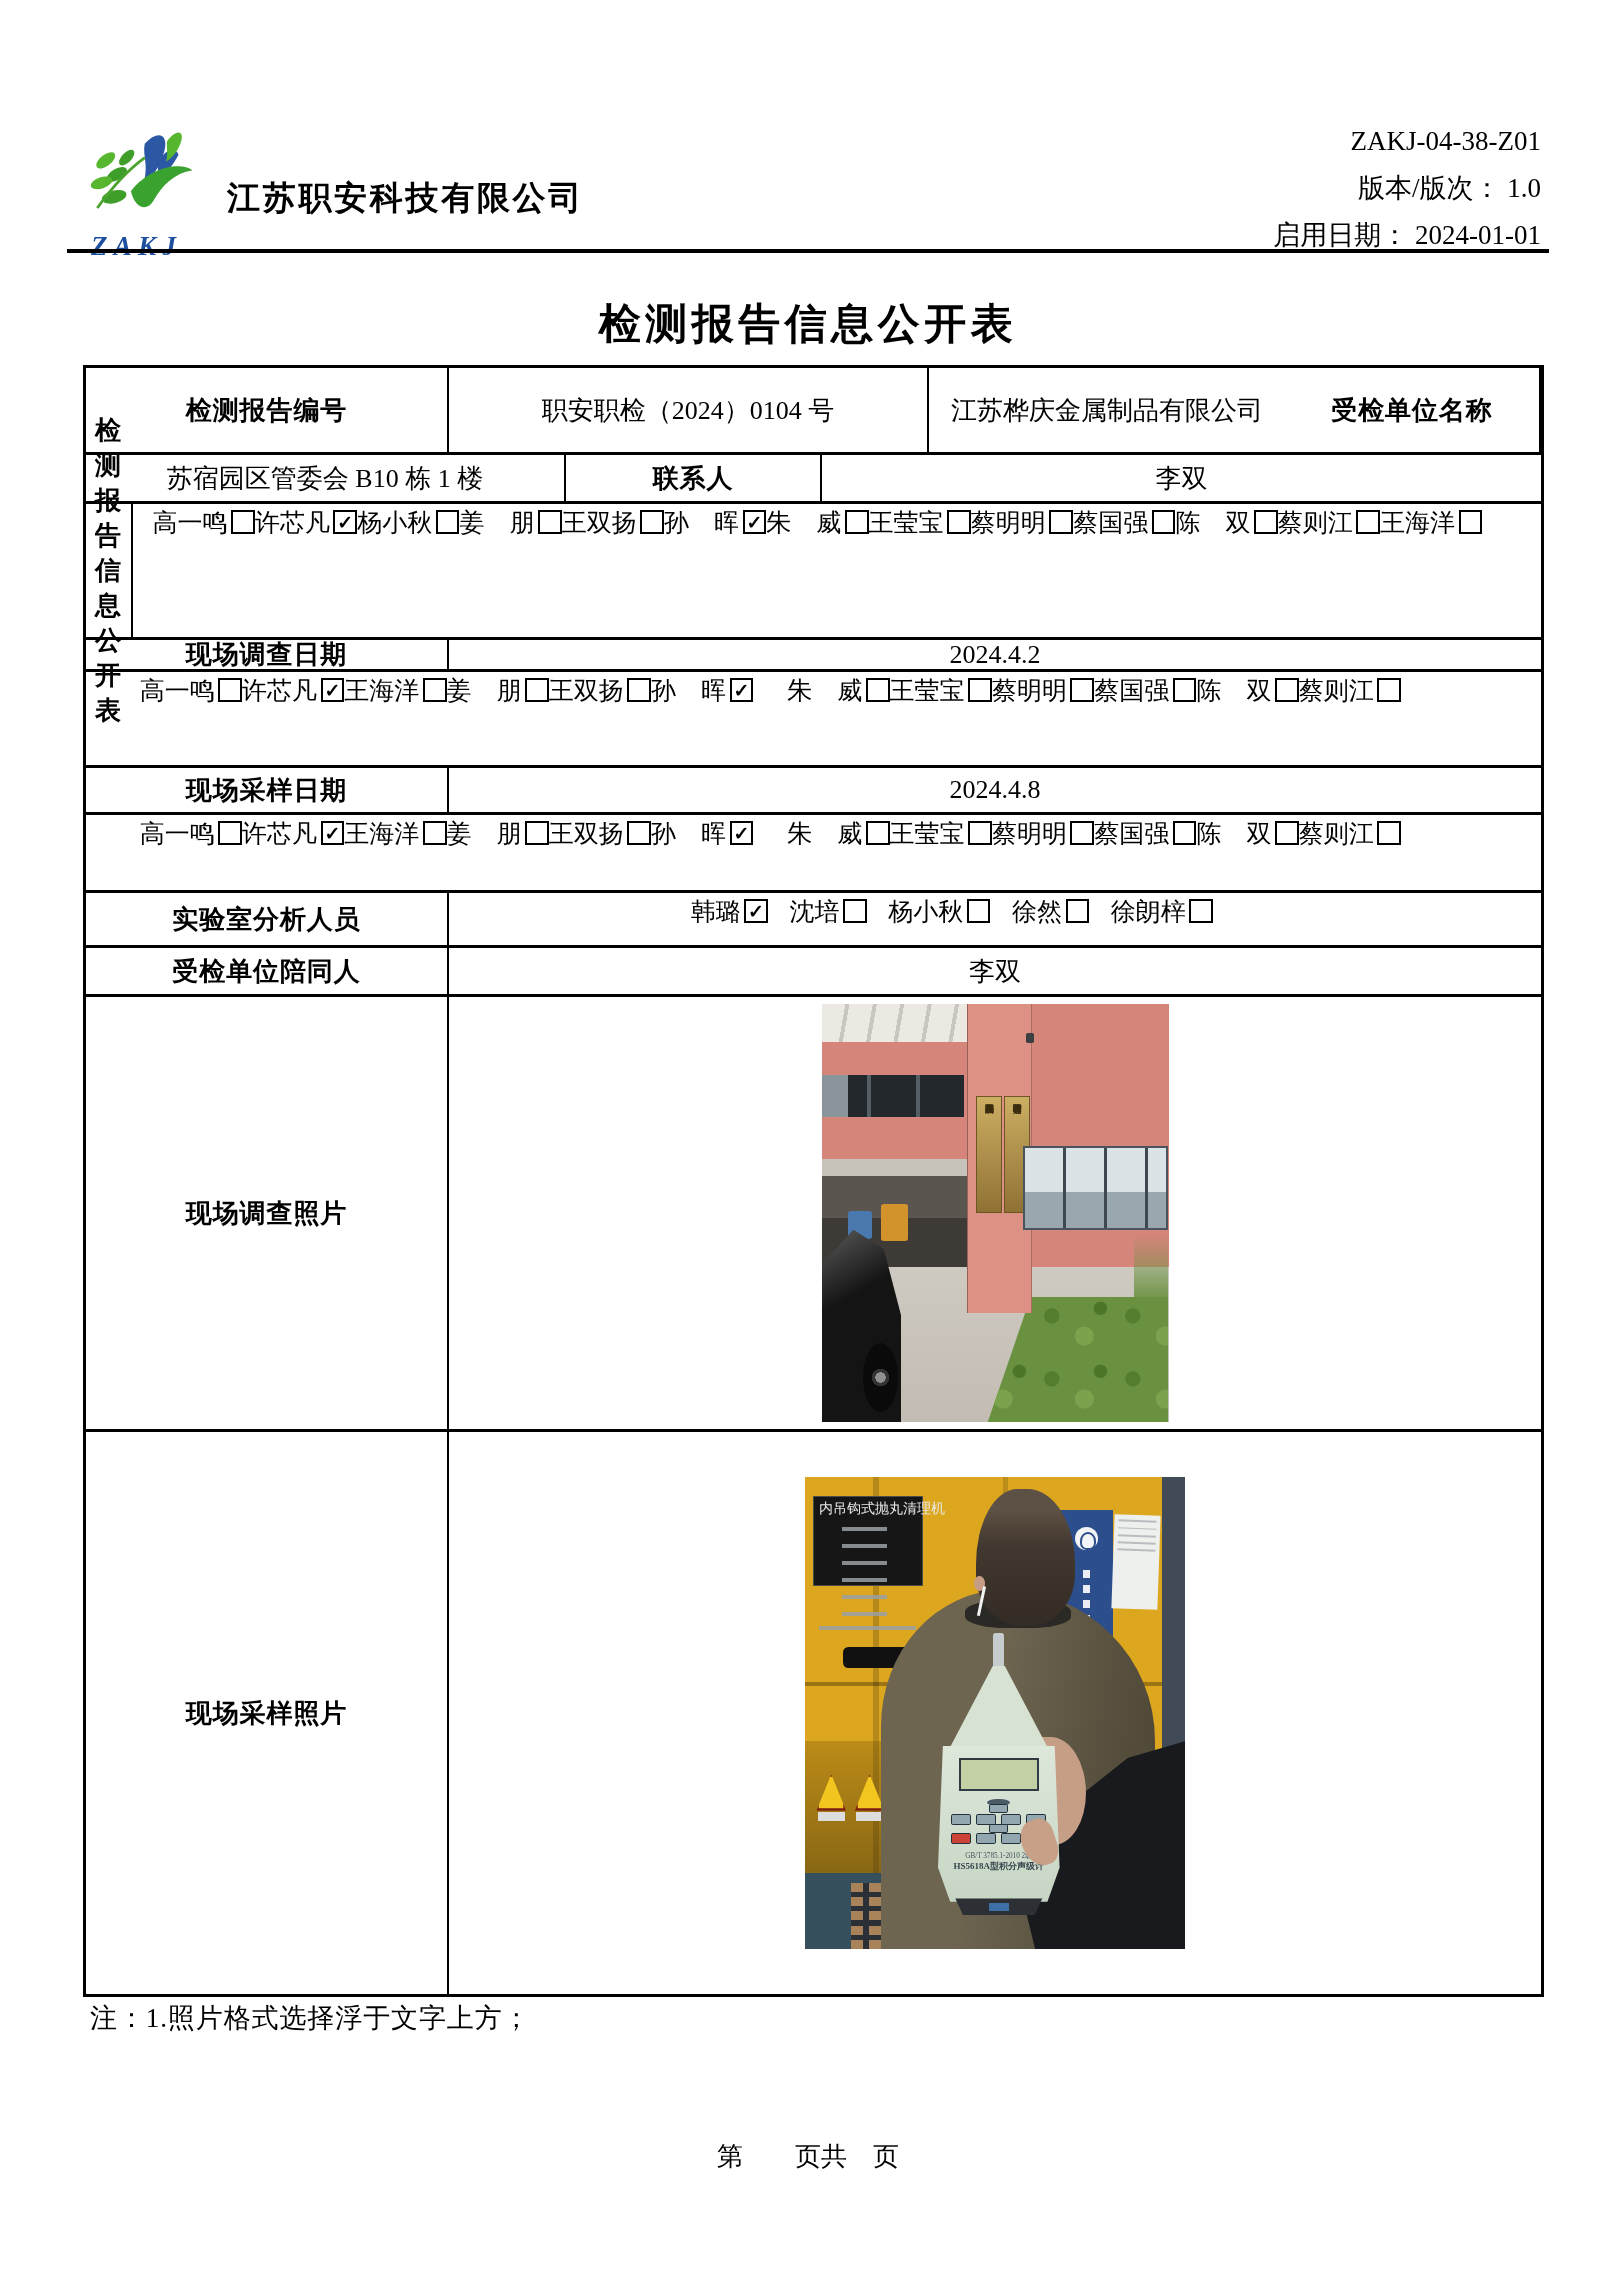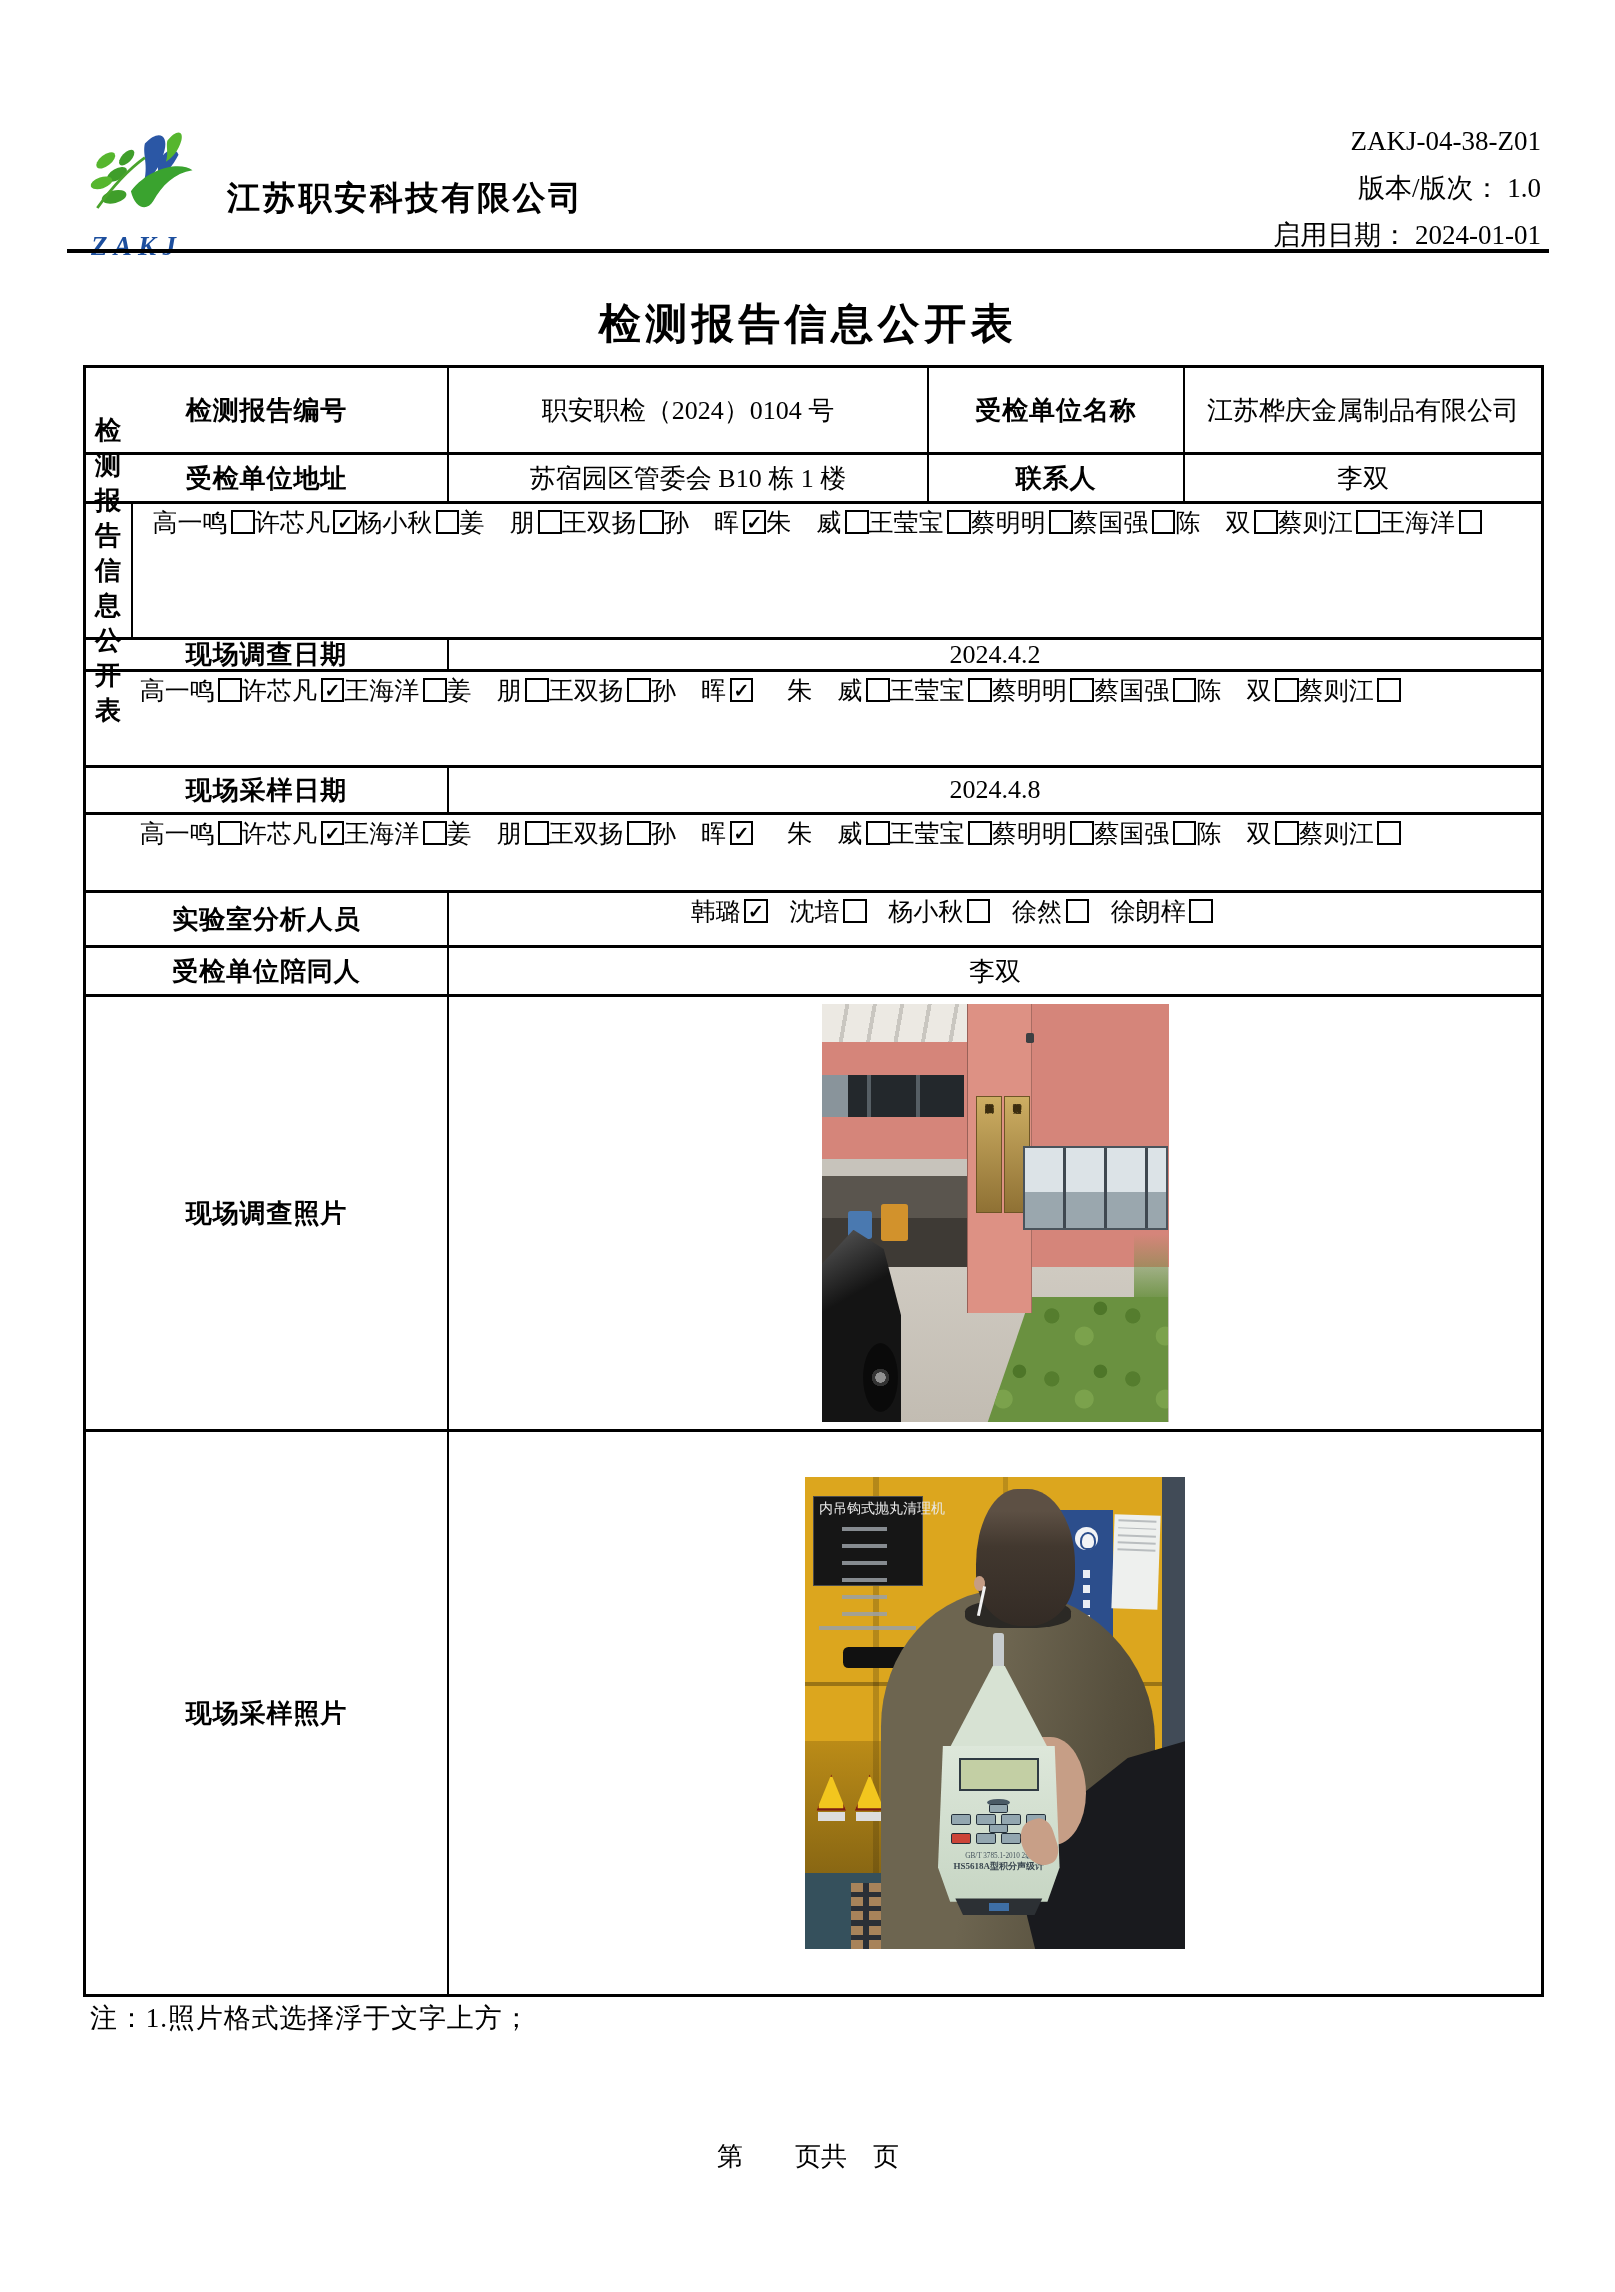--- a/index.html
+++ b/index.html
@@ -199,26 +199,25 @@
   </div>
   <div class="hrule"></div>
 
   <h1 class="title">检测报告信息公开表</h1>
 
   <div class="tbl">
 
     <div class="row r1">
       <div class="cell lbl brd c1">检测报告编号</div>
       <div class="cell val brd c2">职安职检（2024）0104 号</div>
+      <div class="cell val c4">江苏桦庆金属制品有限公司</div>
       <div class="cell lbl brd c3">受检单位名称</div>
-      <div class="cell val c4">江苏桦庆金属制品有限公司</div>
     </div>
 
     <div class="row r2">
-      <div class="cell lbl brd c1">受检单位地址</div>
       <div class="cell val brd c2">苏宿园区管委会 B10 栋 1 楼</div>
       <div class="cell lbl brd c3">联系人</div>
       <div class="cell val c4">李双</div>
     </div>
 
     <div class="row r3">
       <div class="cell lbl brd c1">检测报告信息公开表</div>
       <div class="cell names cv">
           <div class="nline">
             <span class="nm">

